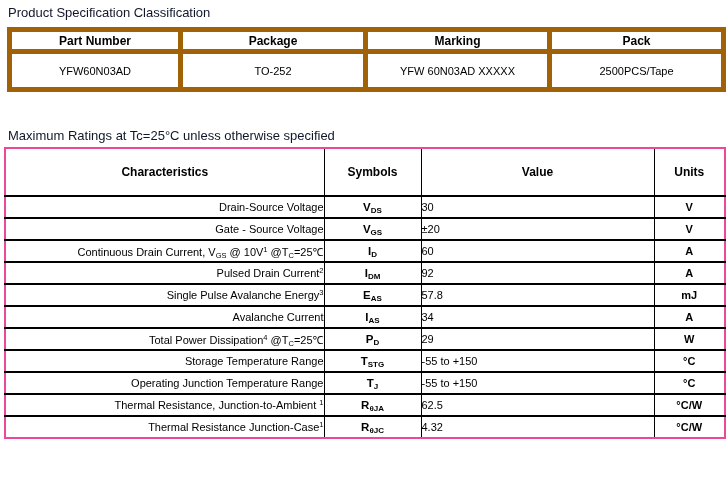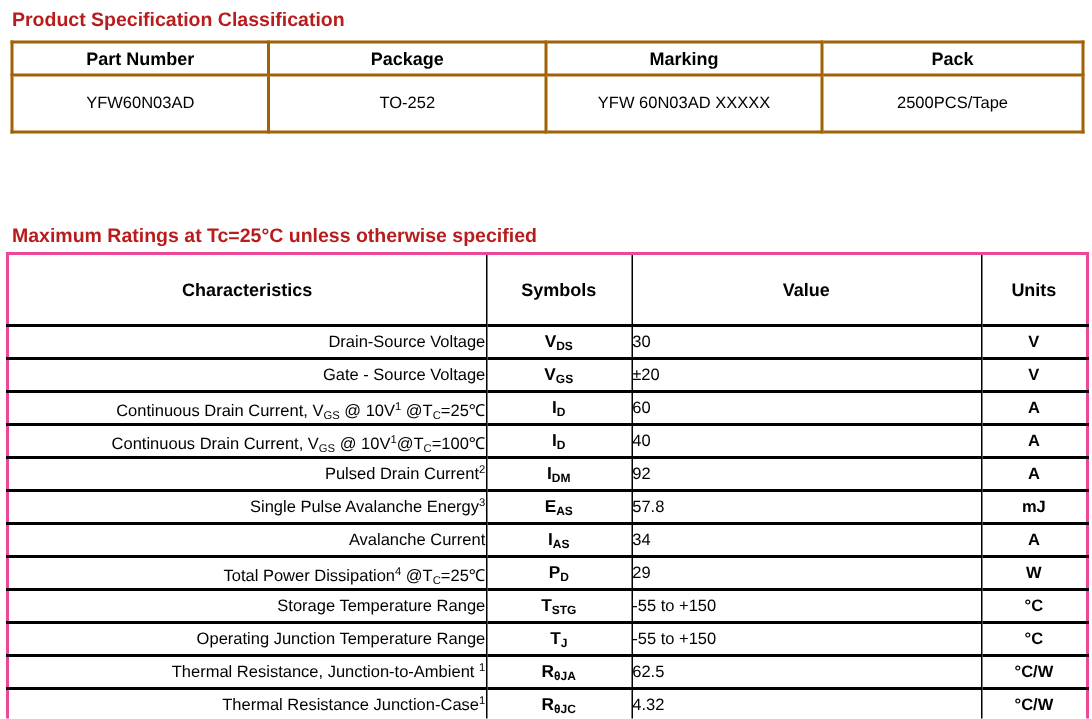--- a/index.html
+++ b/index.html
@@ -7,42 +7,42 @@
   body {
     width: 728px; height: 479px;
     background: #ffffff;
     color: #000000;
     font-family: "Liberation Sans", sans-serif;
     overflow: hidden;
   }
   .page { width: 728px; height: 479px; position: relative; }
 
   .sec-title {
-    color: #b91c1c;
+    color: #0f172a;
     font-size: 13px;
-    font-weight: bold;
+    font-weight: normal;
     line-height: 16px;
     margin: 0 0 0 8px;
   }
   .title-1 { padding-top: 5px; }
-  .title-2 { margin-top: 60px; }
+  .title-2 { margin-top: 36px; }
 
   table {
     border-collapse: collapse;
     table-layout: fixed;
   }
 
   
   .t1 {
     margin: 6px 0 0 7px;
     width: 714px;
     border: 2px solid #000;
   }
   .t1 th, .t1 td {
-    border: 2px solid #a16207;
+    border: 5px solid #a16207;
     text-align: center;
     vertical-align: middle;
     padding: 0;
   }
   .t1 th { height: 22px; font-size: 12px; font-weight: bold; }
   .t1 td { height: 38px; font-size: 11px; font-weight: normal; }
 
   
   .t2 {
     margin: 3px 0 0 4px;
@@ -138,26 +138,20 @@
         <td class="val">±20</td>
         <td class="unit">V</td>
       </tr>
       <tr>
         <td class="char">Continuous Drain Current, V<sub>GS</sub> @ 10V<sup>1</sup> @T<sub>C</sub>=25℃</td>
         <td class="sym">I<sub>D</sub></td>
         <td class="val">60</td>
         <td class="unit">A</td>
       </tr>
       <tr>
-        <td class="char">Continuous Drain Current, V<sub>GS</sub> @ 10V<sup>1</sup>@T<sub>C</sub>=100℃</td>
-        <td class="sym">I<sub>D</sub></td>
-        <td class="val">40</td>
-        <td class="unit">A</td>
-      </tr>
-      <tr>
         <td class="char">Pulsed Drain Current<sup>2</sup></td>
         <td class="sym">I<sub>DM</sub></td>
         <td class="val">92</td>
         <td class="unit">A</td>
       </tr>
       <tr>
         <td class="char">Single Pulse Avalanche Energy<sup>3</sup></td>
         <td class="sym">E<sub>AS</sub></td>
         <td class="val">57.8</td>
         <td class="unit">mJ</td>

